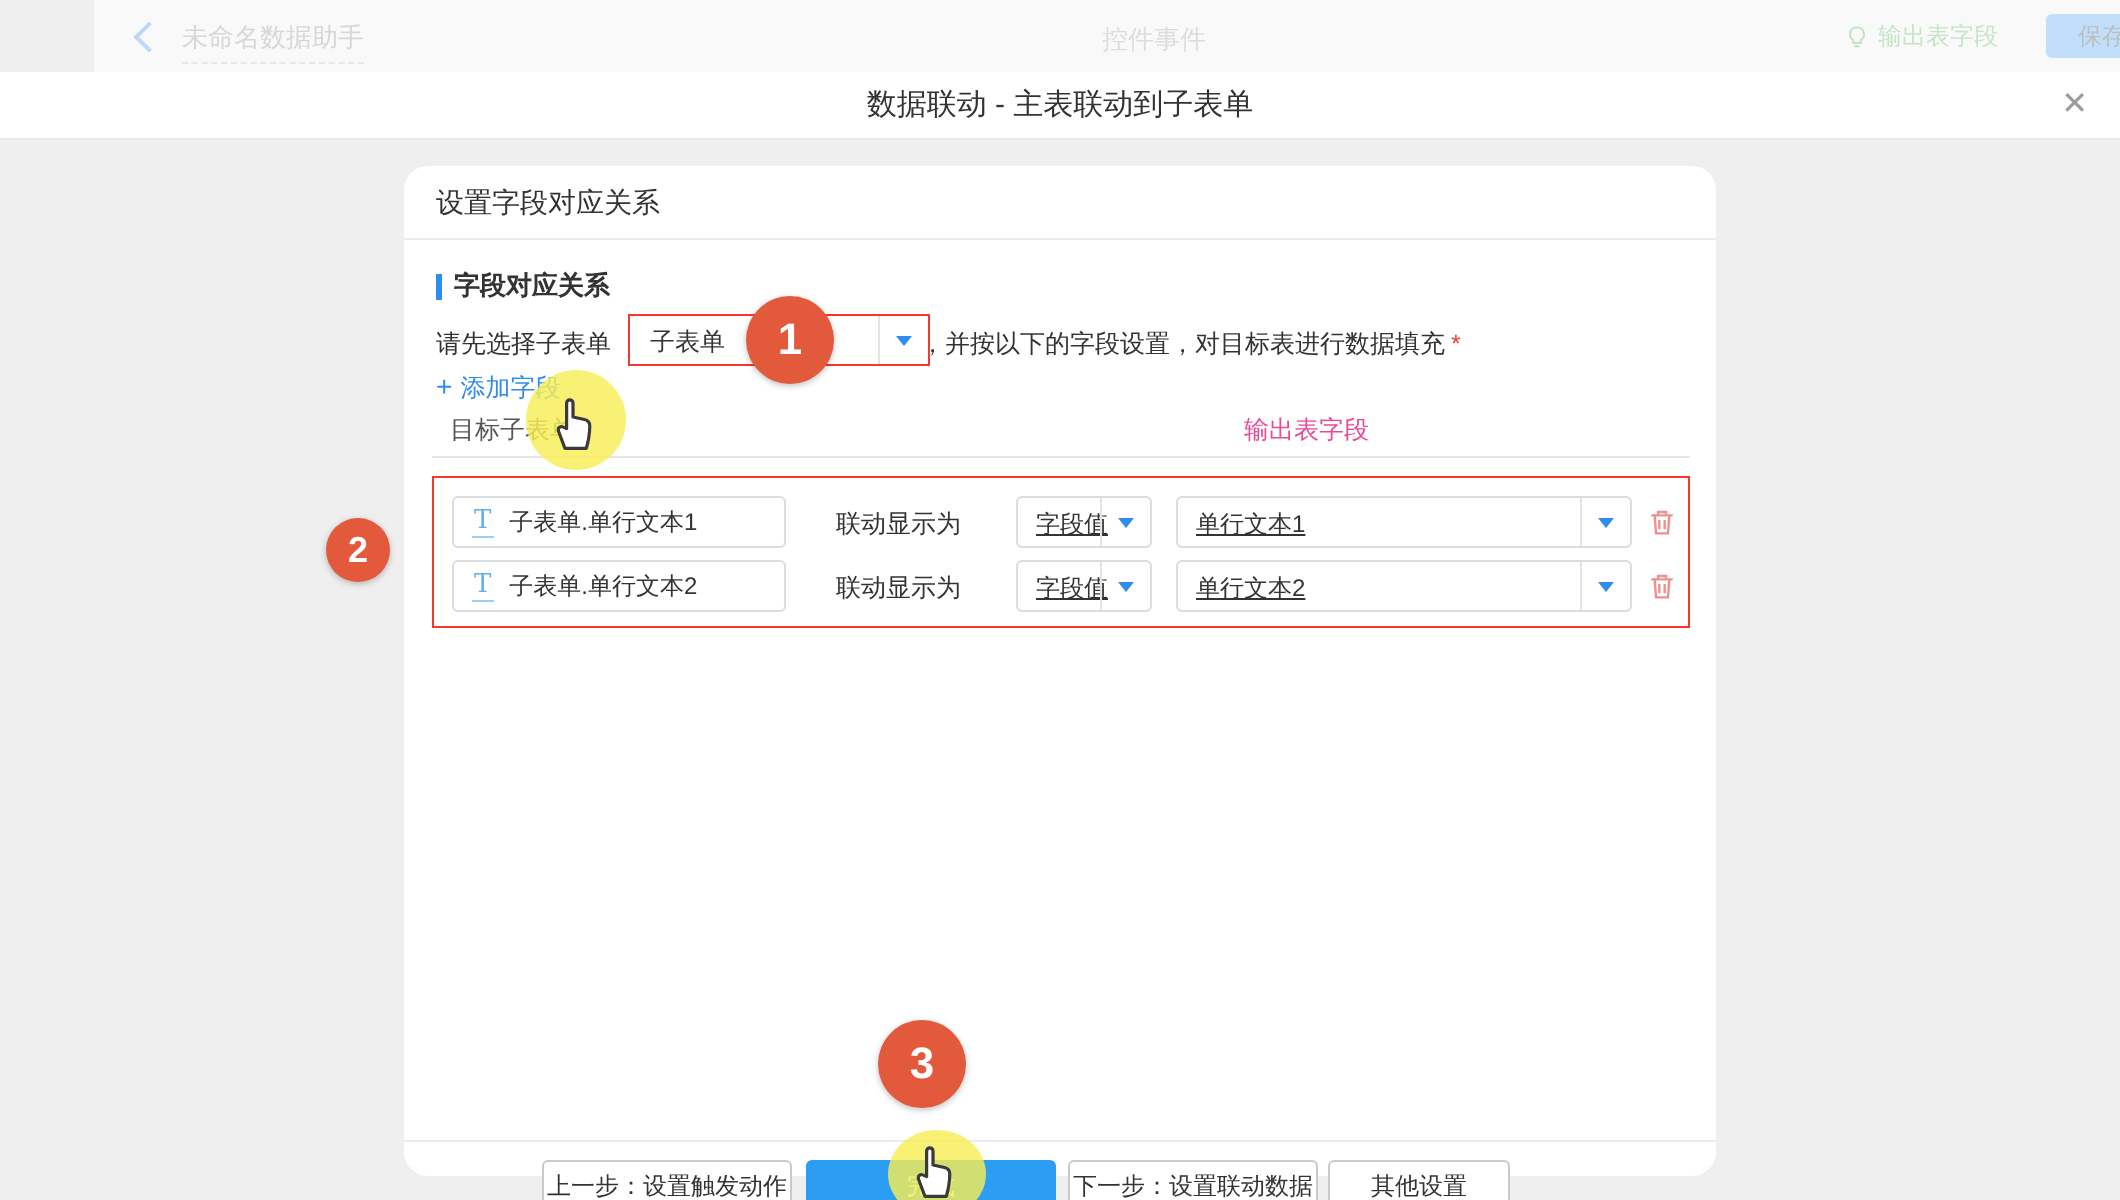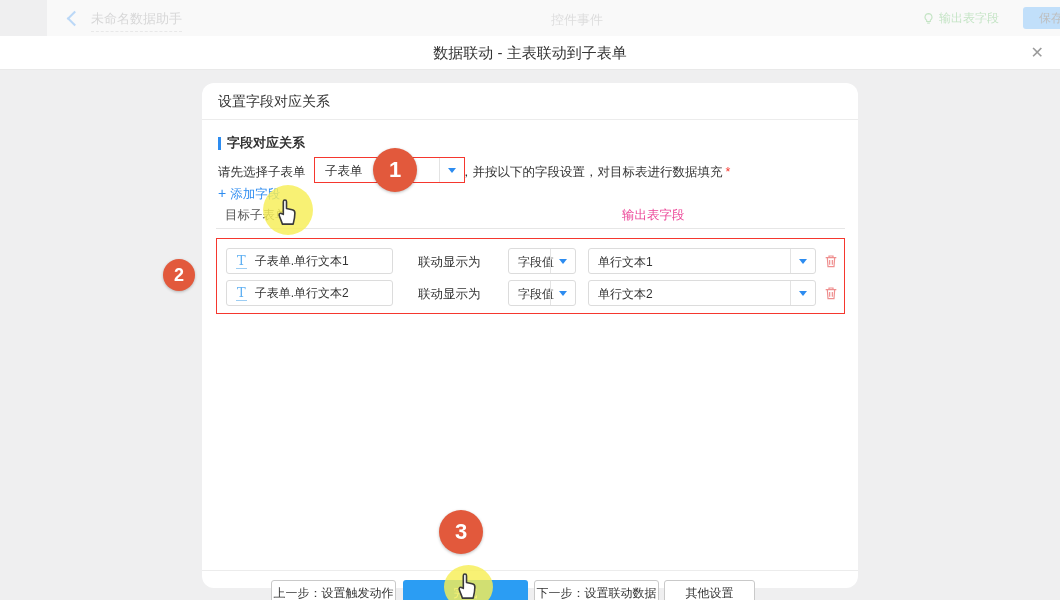--- a/index.html
+++ b/index.html
@@ -59,21 +59,21 @@
     border:1px solid var(--highlight-red); }
   .frow { position:absolute; left:0; width:100%; height:26px; }
   .frow.r0 { top:9px; } .frow.r1 { top:41px; }
   .field-chip { position:absolute; left:9px; width:167px; height:26px; background:#fff;
     border:1px solid #dcdcdc; border-radius:3px; display:flex; align-items:center; cursor:pointer; }
   .t-icon { font-family:"DejaVu Serif",serif; color:#5fb0f2; font-size:13px; line-height:1;
     margin:0 8px 0 9px; border-bottom:1.5px solid #9ccdf3; padding:0 1px 1px; }
   .field-chip .txt { font-size:12px; color:#333; }
   .link-text { position:absolute; left:201px; top:6px; font-size:12.5px; color:#333; }
   .dd { position:absolute; height:26px; background:#fff; border:1px solid #dcdcdc; border-radius:3px; cursor:pointer; }
-  .dd .val { position:absolute; left:9px; top:5px; font-size:12px; color:#333; white-space:nowrap; }
+  .dd .val { position:absolute; left:9px; top:5px; font-size:12px; color:#333; white-space:nowrap;text-decoration:underline; }
   .dd-mode { left:291px; width:68px; }
   .dd-out  { left:371px; width:228px; }
   .trash-btn { position:absolute; left:606px; top:5px; width:16px; height:16px; color:#ef8f8f; cursor:pointer; }
   .trash-btn svg { display:block; }
 
   
   .panel-footer { position:absolute; left:0; top:487px; width:656px; height:42px; border-top:1px solid #ececec; }
   .fbtn { position:absolute; top:9px; height:27px; border:1px solid #c9c9c9; border-radius:3px;
     background:#fff; font-size:12px; color:#333; cursor:pointer;
     font-family:"Liberation Sans","DejaVu Sans",sans-serif; }

